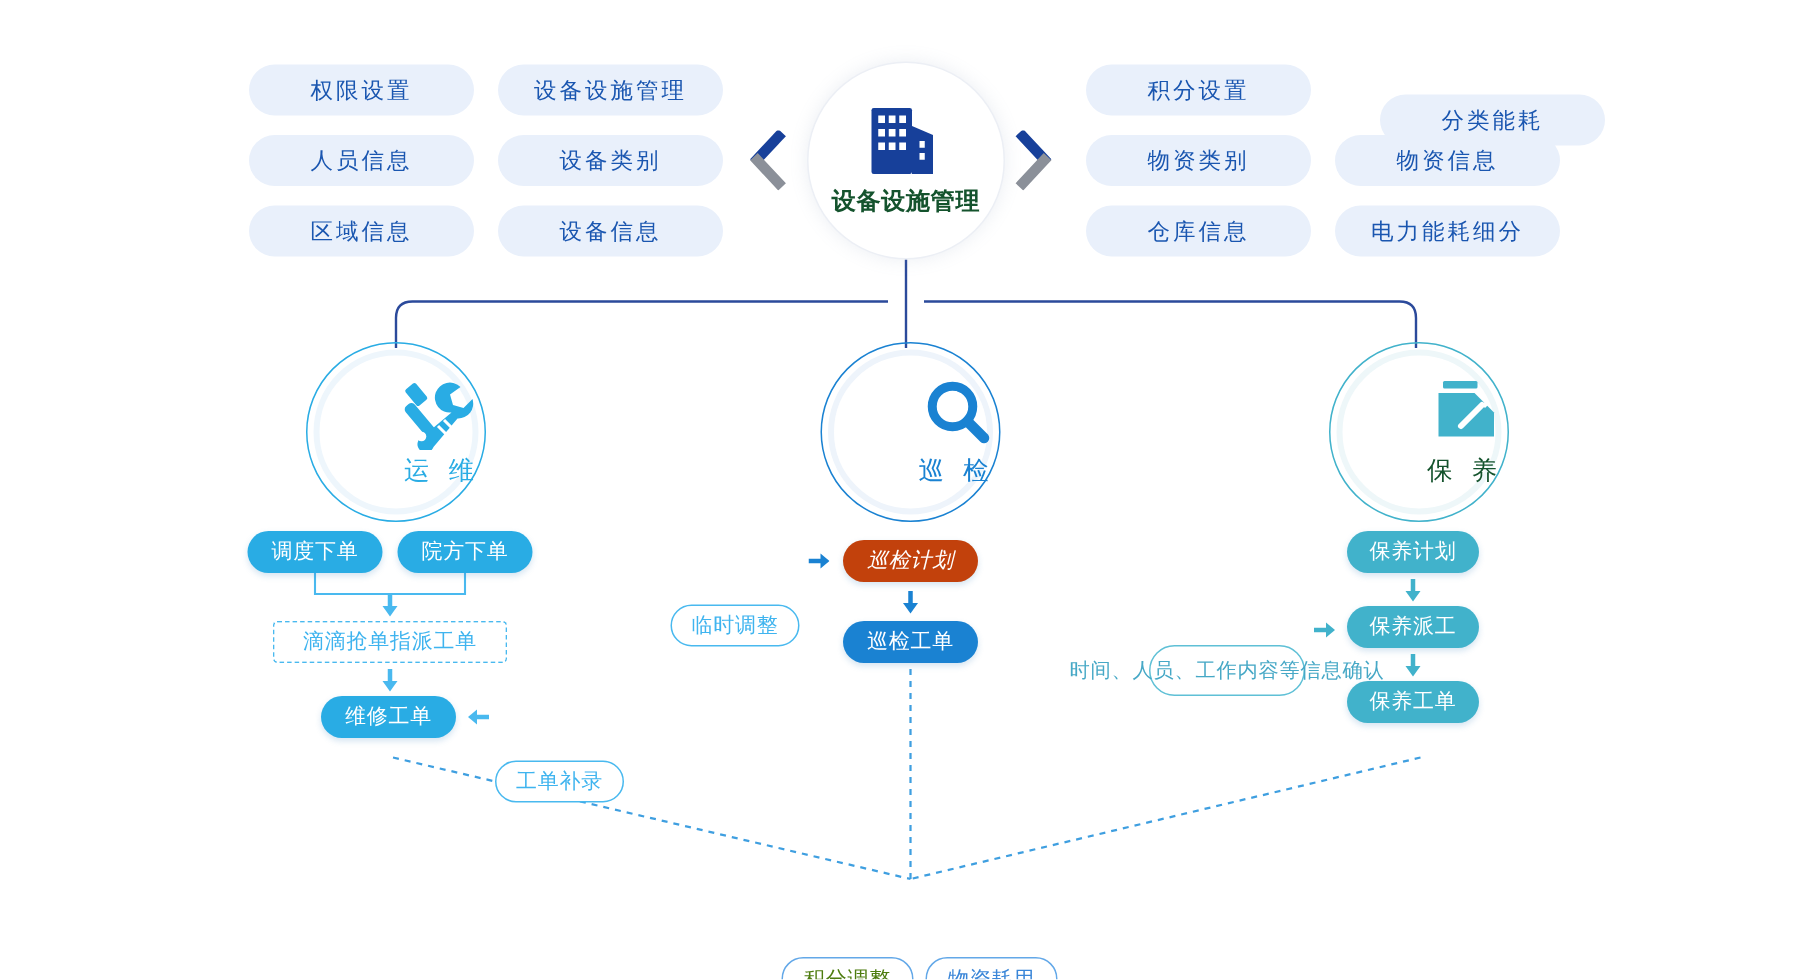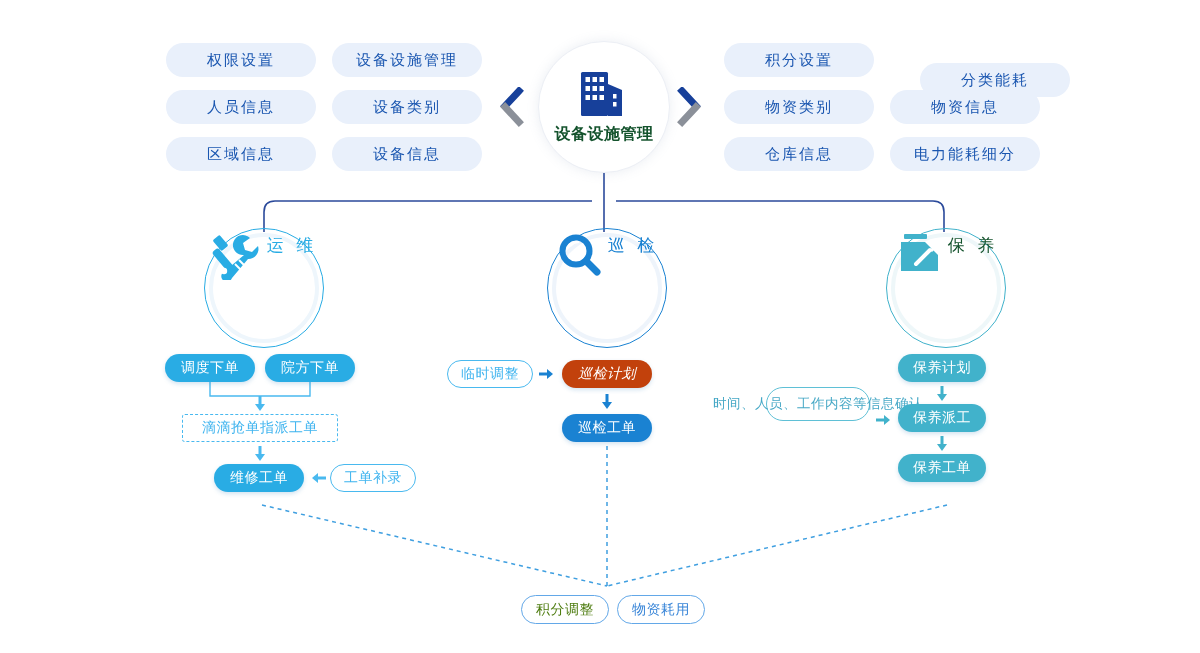--- a/index.html
+++ b/index.html
@@ -63,22 +63,22 @@
     width: 26px; height: 40px;
   }
 
   
   .cat-circle {
     position: absolute;
     width: 112px; height: 112px;
     border-radius: 50%;
     background: #ffffff;
     display: flex;
-    flex-direction: row;
-    align-items: flex-start;
+    flex-direction: column;
+    align-items: flex-end;
     justify-content: center;
   }
   .cat-ring {
     position: absolute;
     border-radius: 50%;
   }
   .cat-label {
     font-size: 17px;
     letter-spacing: 4px;
     margin-top: 2px;
@@ -94,20 +94,21 @@
     align-items: center;
     justify-content: center;
     font-size: 14px;
     white-space: nowrap;
     letter-spacing: 0.5px;
   }
   .node.solid { color: #ffffff; }
   .node.outline {
     background: #ffffff;
     border: 1.3px solid;
+    margin-top: 43px;
   }
   .node.dashed {
     background: #ffffff;
     border: 1.3px dashed #49b9ef;
     color: #3fb4ef;
     border-radius: 3px;
   }
   .node.multiline {
     height: auto;
     padding: 7px 10px;

